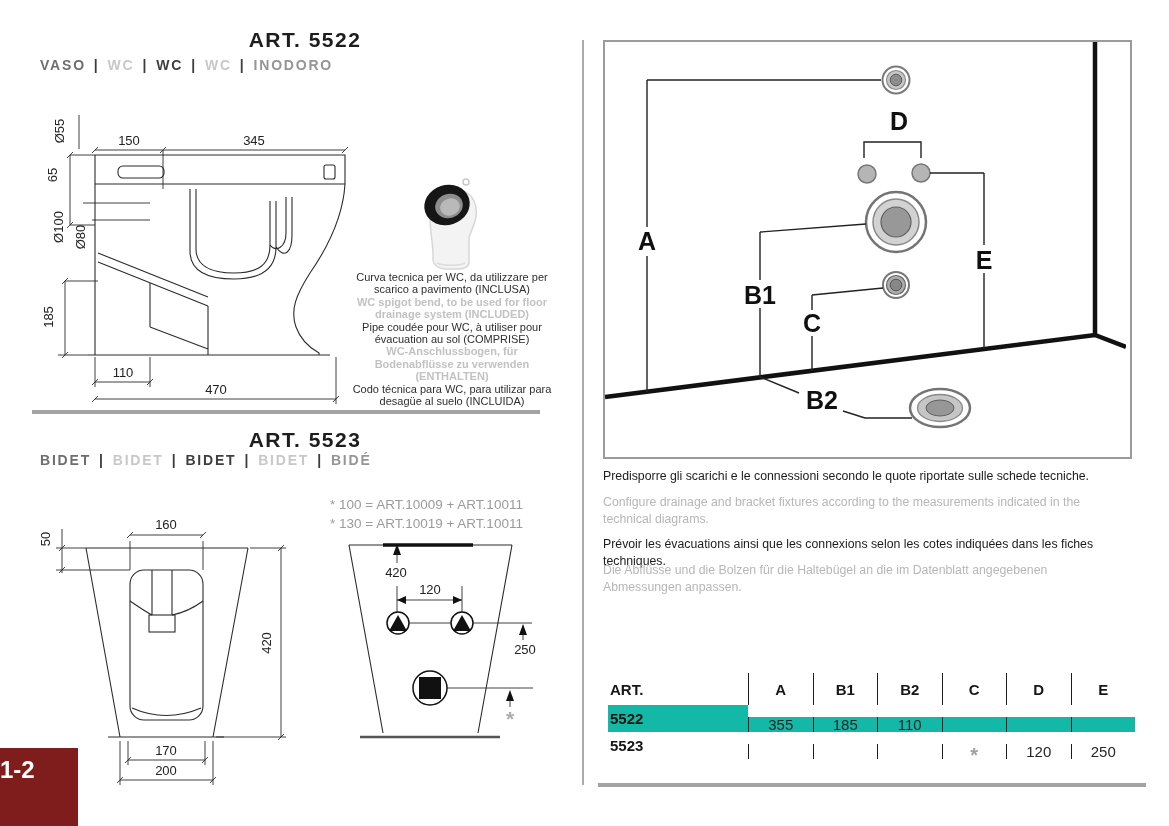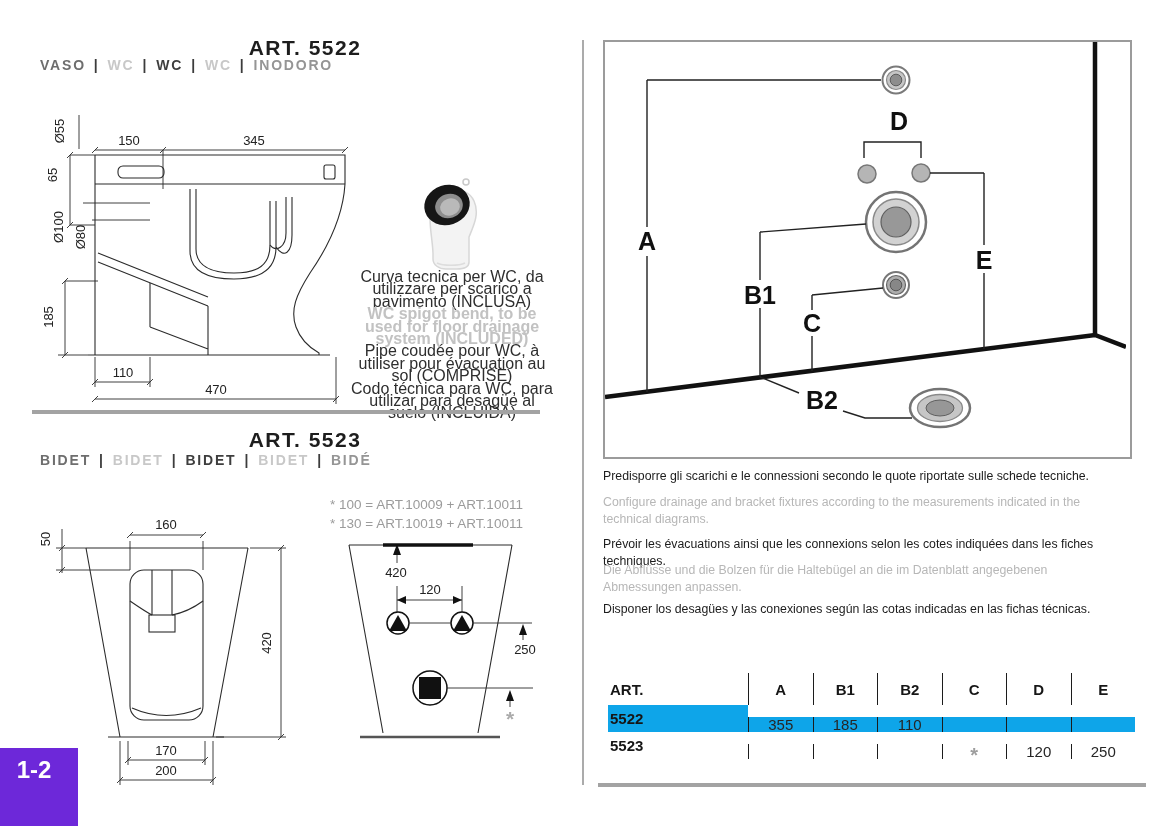--- a/index.html
+++ b/index.html
@@ -9,21 +9,21 @@
 
   
   .art-title{font-size:21px;font-weight:bold;letter-spacing:1.5px;text-align:center;color:#1d1d1d;}
   .art-sub{font-size:14px;font-weight:bold;letter-spacing:1.8px;white-space:nowrap;}
   .art-sub .sep{color:#3c3c3c;margin:0 8px;font-weight:bold;}
   .tone-a{color:#6e6e6e}.tone-b{color:#c8c8c8}.tone-c{color:#3e3e3e}
   .tone-d{color:#c8c8c8}.tone-e{color:#959595}
 
   
   .pipe-notes{width:204px;text-align:center;}
-  .pipe-notes p{margin:0;font-size:16px;line-height:12.4px;}
+  .pipe-notes p{margin:0;font-size:11px;line-height:12.4px;}
   .pipe-notes p.dark{color:#2e2e2e;}
   .pipe-notes p.light{color:#c2c2c2;font-weight:bold;}
 
   
   .part-notes div{font-size:13.5px;line-height:18.5px;color:#9b9b9b;white-space:nowrap;}
 
   
   .inst{font-size:12.3px;line-height:16.5px;width:552px;margin:0;}
   .inst.dark{color:#1c1c1c;}
   .inst.light{color:#b7b7b7;width:492px;}
@@ -36,41 +36,41 @@
   .frame{border:2px solid #9b9b9b;background:#fff;}
 
   
   .spec-table{display:grid;grid-template-columns:140px repeat(6,64.5px);
               grid-template-rows:32px 27px 27px;font-size:15px;}
   .spec-table .cell{display:flex;align-items:center;justify-content:center;}
   .spec-table .cell.vline{border-left:1.5px solid #1c1c1c;}
   .spec-table .head{font-weight:bold;color:#161616;}
   .spec-table .rowlab{justify-content:flex-start;padding-left:2px;font-weight:bold;color:#161616;text-align:right;}
   .spec-table .val{color:#262626;margin-top:12px;}
-  .spec-table .r1{background:#0ea5e9;}
+  .spec-table .r1{background:#14b8a6;}
   .star{color:#9e9e9e;font-size:20px;position:relative;top:4px;font-weight:bold;}
 
   
-  .page-tab{background:#6d28d9;color:#ffffff;font-size:24px;font-weight:bold;
-            text-align:center;padding:8px 10px 0 0;box-sizing:border-box;}
+  .page-tab{background:#7f1d1d;color:#ffffff;font-size:24px;font-weight:bold;
+            text-align:left;padding:8px 10px 0 0;box-sizing:border-box;}
 
   
   svg text.dim{font-size:13px;fill:#222;font-family:"Liberation Sans",sans-serif;}
   svg text.big-label{font-size:25px;font-weight:bold;fill:#101010;font-family:"Liberation Sans",sans-serif;}
   svg .ln{stroke:#2b2b2b;stroke-width:1.1;fill:none;}
   svg .thin{stroke:#2b2b2b;stroke-width:0.9;fill:none;}
   svg .thick{stroke:#111;stroke-width:4.5;fill:none;}
   svg .conn{stroke:#222;stroke-width:1.4;fill:none;}
 </style>
 </head>
 <body>
 
 <div class="page">
 
-  <div class="abs art-title" style="left:40px;top:36px;width:530px;text-align:center;">ART. 5522</div>
+  <div class="abs art-title" style="left:40px;top:28px;width:530px;text-align:center;">ART. 5522</div>
   <div class="abs art-sub" style="left:40px;top:57px;width:530px;">
     <span class="tone-a">VASO</span><span class="sep">|</span><span class="tone-b">WC</span><span class="sep">|</span><span class="tone-c">WC</span><span class="sep">|</span><span class="tone-d">WC</span><span class="sep">|</span><span class="tone-e">INODORO</span>
   </div>
 
   <svg class="abs" style="left:38px;top:105px;" width="330" height="300" viewBox="0 0 330 300">
 
     <path class="ln" d="M57,50 H307 V79 C305,112 290,142 272,168 C258,190 252,205 258,222 C263,236 272,243 281,248 L281,250"></path>
     <path class="ln" d="M57,50 V250"></path>
     <path class="ln" d="M50,250 H292" stroke-width="1.4"></path>
     <path class="ln" d="M57,79 H307"></path>
@@ -117,20 +117,21 @@
     <path d="M34,90 C40,93 56,93 62,90" fill="none" stroke="#dddddd" stroke-width="1.5"></path>
     <ellipse cx="44" cy="32" rx="23" ry="20" transform="rotate(-18 44 32)" fill="#161616"></ellipse>
     <ellipse cx="46" cy="33" rx="14" ry="12" transform="rotate(-18 46 33)" fill="#8d8d8d"></ellipse>
     <ellipse cx="47" cy="34" rx="10" ry="8.5" transform="rotate(-18 47 34)" fill="#b9b9b9"></ellipse>
   </svg>
 
   <div class="abs pipe-notes" style="left:350px;top:271px;">
     <p class="dark">Curva tecnica per WC, da utilizzare per scarico a pavimento (INCLUSA)</p>
     <p class="light">WC spigot bend, to be used for floor drainage system (INCLUDED)</p>
     <p class="dark">Pipe coudée pour WC, à utiliser pour évacuation au sol (COMPRISE)</p>
+    <p class="light">WC-Anschlussbogen, für Bodenabflüsse zu verwenden (ENTHALTEN)</p>
     <p class="dark">Codo técnica para WC, para utilizar para desagüe al suelo (INCLUIDA)</p>
   </div>
 
   <div class="abs h-rule" style="left:32px;top:410px;width:508px;height:4px;"></div>
 
   <div class="abs art-title" style="left:40px;top:428px;width:530px;">ART. 5523</div>
   <div class="abs art-sub" style="left:40px;top:452px;width:530px;">
     <span class="tone-a">BIDET</span><span class="sep">|</span><span class="tone-b">BIDET</span><span class="sep">|</span><span class="tone-c">BIDET</span><span class="sep">|</span><span class="tone-d">BIDET</span><span class="sep">|</span><span class="tone-e">BIDÉ</span>
   </div>
 
@@ -241,21 +242,20 @@
       <ellipse cx="335" cy="366" rx="30" ry="19" fill="#fff" stroke="#747474" stroke-width="2.5"></ellipse>
       <ellipse cx="335" cy="366" rx="22.5" ry="13.5" fill="#c6c6c6" stroke="#8a8a8a" stroke-width="1.3"></ellipse>
       <ellipse cx="335" cy="366" rx="14" ry="8" fill="#979797" stroke="#606060" stroke-width="1"></ellipse>
     </svg>
   </div>
 
   <p class="abs inst dark" style="left:603px;top:468px;">Predisporre gli scarichi e le connessioni secondo le quote riportate sulle schede tecniche.</p>
   <p class="abs inst light" style="left:603px;top:494px;">Configure drainage and bracket fixtures according to the measurements indicated in the technical diagrams.</p>
   <p class="abs inst dark" style="left:603px;top:536px;">Prévoir les évacuations ainsi que les connexions selon les cotes indiquées dans les fiches techniques.</p>
   <p class="abs inst light" style="left:603px;top:562px;">Die Abflüsse und die Bolzen für die Haltebügel an die im Datenblatt angegebenen Abmessungen anpassen.</p>
-  <p class="abs inst dark" style="left:603px;top:601px;">Disponer los desagües y las conexiones según las cotas indicadas en las fichas técnicas.</p>
 
   <div class="abs spec-table" style="left:608px;top:673px;">
 
     <div class="cell head rowlab">ART.</div>
     <div class="cell head vline">A</div>
     <div class="cell head vline">B1</div>
     <div class="cell head vline">B2</div>
     <div class="cell head vline">C</div>
     <div class="cell head vline">D</div>
     <div class="cell head vline">E</div>

